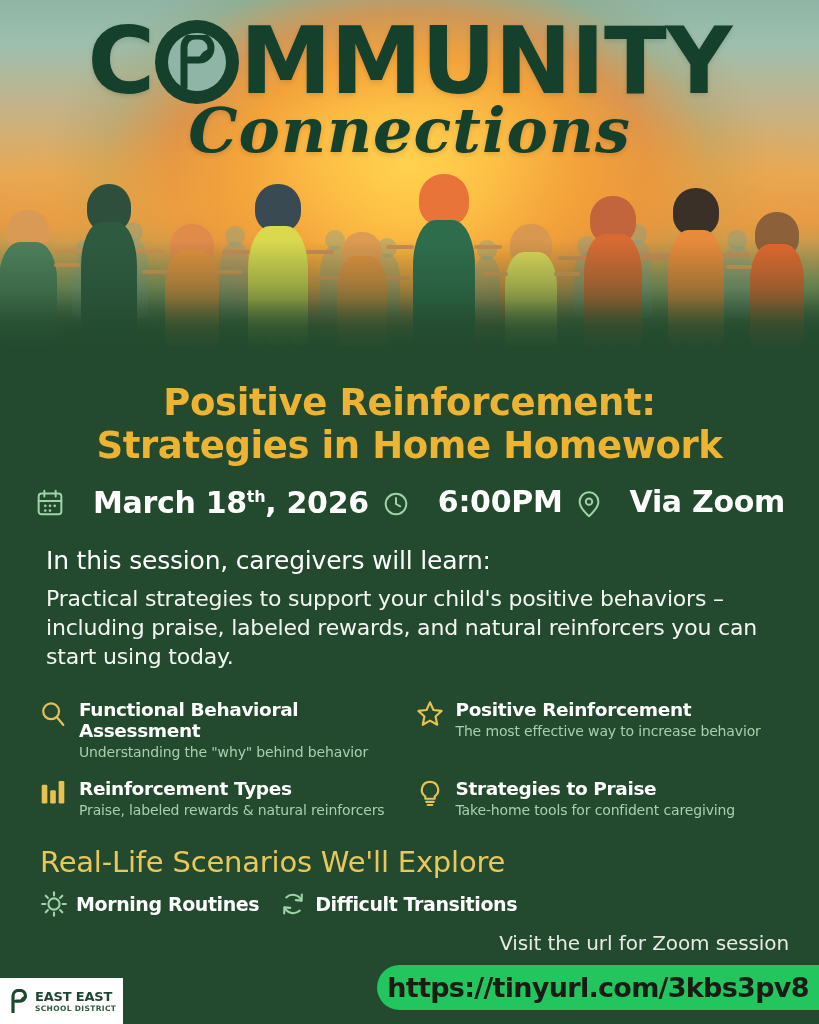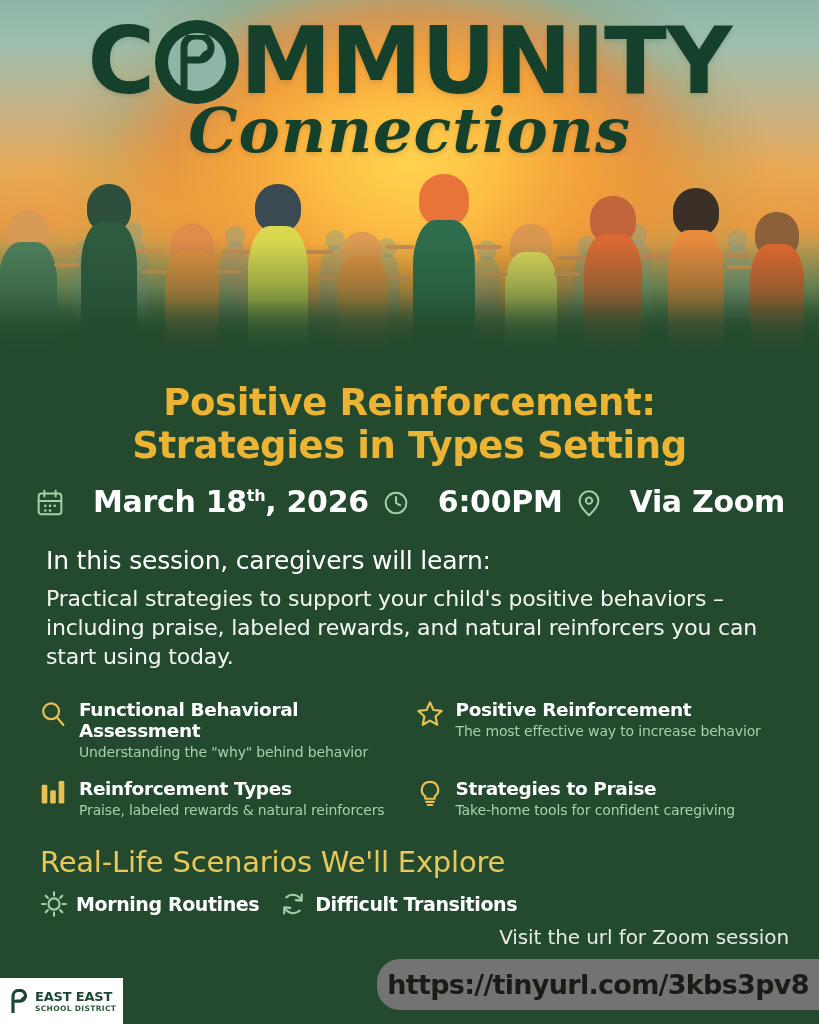--- a/index.html
+++ b/index.html
@@ -140,21 +140,21 @@
     font-weight:700; font-size:37px; line-height:1.16;
     color:#edb434; letter-spacing:-0.4px;
   }
   .event-title .ln { display:block; }
 
   
   .meta-row {
     display:flex; align-items:center; justify-content:center;
     gap:12px; margin-top:16px;
   }
-  .meta-item { display:flex; align-items:center; gap:27px; }
+  .meta-item { display:flex; align-items:flex-end; gap:27px; }
   .meta-text {
     font-family:"DejaVu Sans", sans-serif;
     font-weight:700; font-size:30px; color:#ffffff;
     letter-spacing:-0.3px; white-space:nowrap;
   }
   .meta-text sup { font-size:16px; vertical-align:super; }
   .icon-line { stroke:#9fd3a8; fill:none; stroke-width:2.1; stroke-linecap:round; stroke-linejoin:round; }
 
   
   .learn { margin-top:26px; padding:0 46px; }
@@ -211,22 +211,22 @@
   
   .cta { position:absolute; right:0; bottom:14px; width:100%; }
   .cta-note {
     text-align:right; padding-right:30px;
     font-family:"DejaVu Sans", sans-serif;
     font-size:20px; color:#e6ece5; font-weight:400;
     letter-spacing:-0.1px;
   }
   .cta-pill {
     margin-top:10px; margin-left:auto; margin-right:0;
-    width:442px; height:51px;
-    background:#737373;
+    width:442px; height:45px;
+    background:#22c55e;
     border-radius:23px 0 0 23px;
     display:flex; align-items:center; justify-content:center;
   }
   .cta-url {
     font-family:"DejaVu Sans", sans-serif;
     font-weight:700; font-size:27px; color:#1b1b16;
     letter-spacing:-0.7px; white-space:nowrap;
   }
 
   
@@ -386,21 +386,21 @@
       </div>
       <div class="word-connections">Connections</div>
     </div>
   </div>
 
   <div class="content">
 
     <div class="title-block">
       <div class="event-title">
         <span class="ln">Positive Reinforcement:</span>
-        <span class="ln">Strategies in Types Setting</span>
+        <span class="ln">Strategies in Home Homework</span>
       </div>
     </div>
 
     <div class="meta-row">
 
       <div class="meta-item">
         <svg class="feature-ico" style="width:32px;height:36px;flex:0 0 32px;" viewBox="0 0 32 36">
           <rect class="icon-line" x="4" y="8" width="24" height="22" rx="3"></rect>
           <path class="icon-line" d="M10 5 L10 11 M22 5 L22 11"></path>
           <path class="icon-line" d="M4 16 L28 16"></path>

